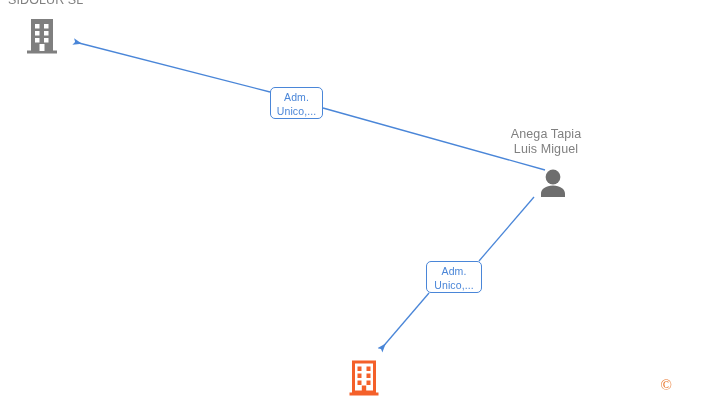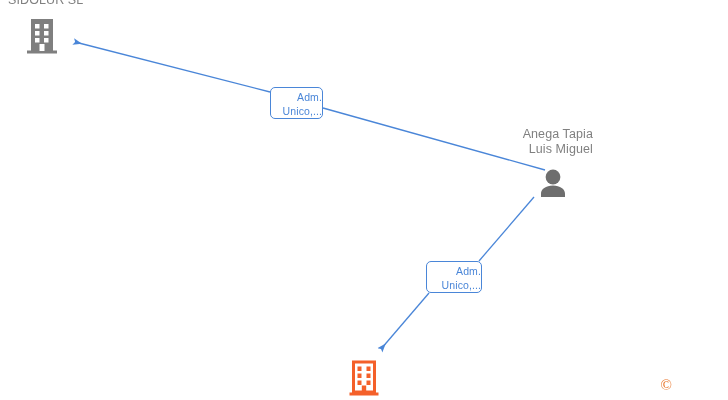--- a/index.html
+++ b/index.html
@@ -38,45 +38,44 @@
   }
   #label-company-top {
     left: 0px;
     top: -7px;
     width: 120px;
     text-align: left;
     padding-left: 8px;
     box-sizing: border-box;
   }
   #label-person {
-    left: 469px;
+    left: 484px;
     top: 127px;
     width: 124px;
-    text-align: right;
   }
 
   
   .icon-node {
     position: absolute;
   }
   #icon-company-top { left: 26px; top: 17px; }
   #icon-person      { left: 537px; top: 168px; }
   #icon-company-bot { left: 349px; top: 360px; }
 
   
   .rel-box {
     position: absolute;
     box-sizing: border-box;
     border: 1px solid #4a86d8;
     border-radius: 5px;
     background: #ffffff;
     color: #4a86d8;
     font-size: 10.5px;
     line-height: 14px;
-    text-align: right;
+    text-align: center;
     padding-top: 2px;
     white-space: pre-line;
     letter-spacing: .1px;
   }
   #rel-box-1 {
     left: 270px;
     top: 87px;
     width: 53px;
     height: 32px;
   }

